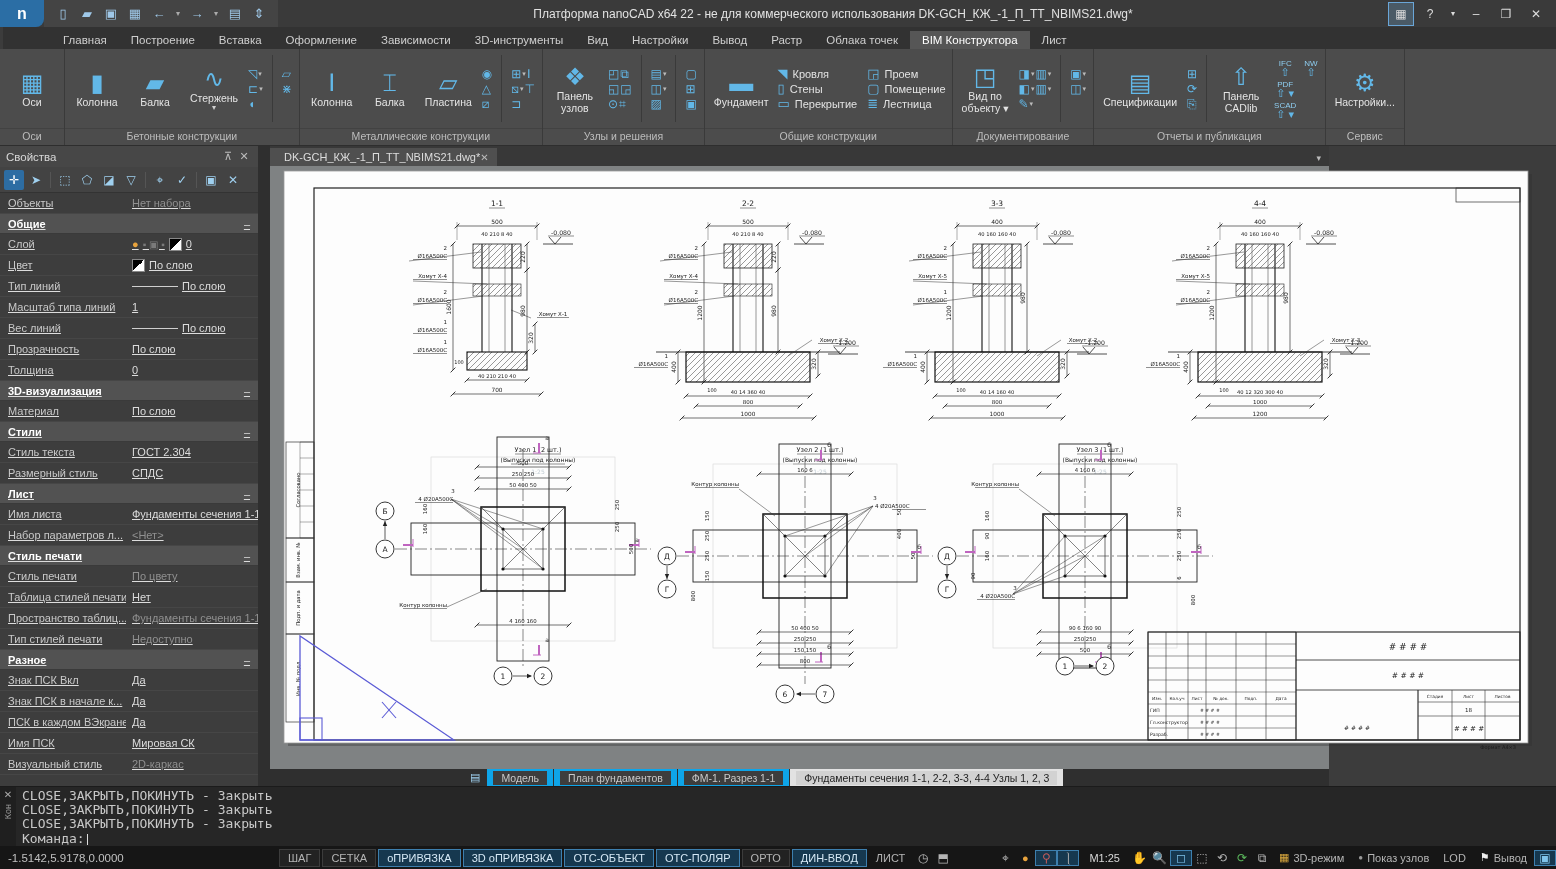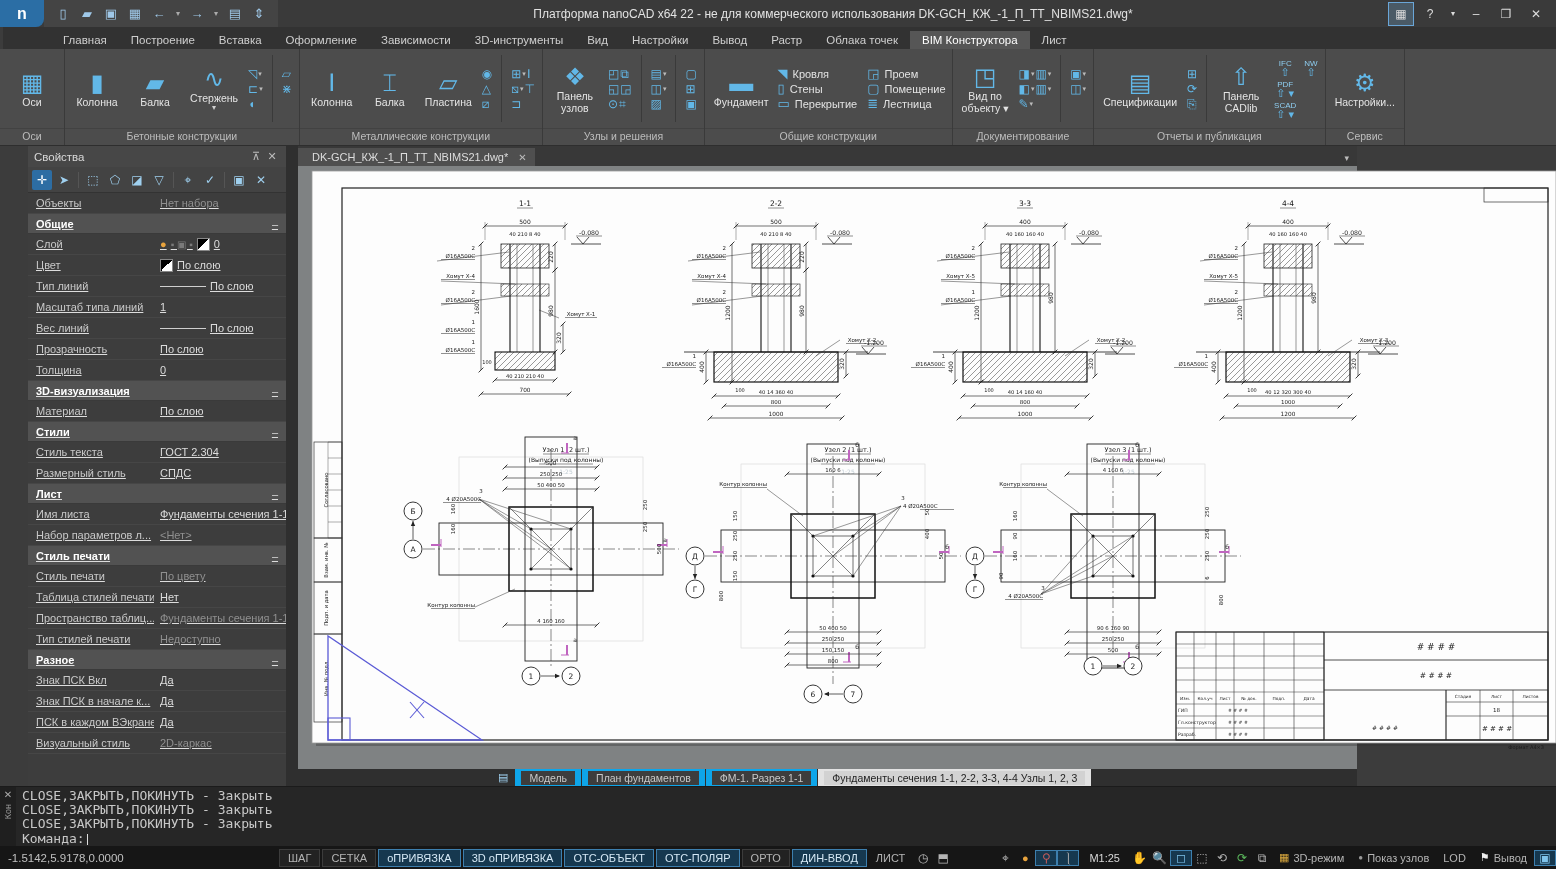--- a/index.html
+++ b/index.html
@@ -39,21 +39,21 @@
   .rsmalls{display:grid;grid-auto-flow:column;grid-template-rows:repeat(3,1fr);gap:1px 3px;align-items:center;}
   .rsm{display:flex;align-items:center;gap:1px;font-size:12px;color:#62b8e8;cursor:pointer;padding:0 1px;}
   .rsm .dd{font-size:7px;color:#bbb;}
   .rsep{width:1px;background:#3a3a3a;align-self:stretch;margin:4px 2px;}
   .rlist{display:grid;grid-template-rows:repeat(3,1fr);grid-auto-flow:column;gap:0 10px;}
   .rlitem{display:flex;align-items:center;gap:5px;font-size:11px;color:#e2e2e2;cursor:pointer;white-space:nowrap;}
   .rlitem .ric{color:#62b8e8;font-size:13px;}
   .chip{font-size:8px;color:#8ecdf0;border:1px solid transparent;text-align:center;line-height:9px;cursor:pointer;}
   .chip .ar{color:#62b8e8;font-size:11px;display:block;}
   
-  .main{position:absolute;left:0;top:146px;width:1329px;height:640px;display:flex;padding-left:28px;}
+  .main{position:absolute;left:0;top:146px;width:1329px;height:640px;display:flex;}
   
   .props{width:258px;background:#3d3d3d;display:flex;flex-direction:column;border-right:12px solid #2f2f2f;}
   .phead{height:21px;background:#474747;display:flex;align-items:center;padding:0 6px;font-size:11.5px;color:#d8d8d8;}
   .phead .sp{flex:1;}
   .pico{width:16px;text-align:center;color:#bbb;cursor:pointer;font-size:11px;}
   .ptool{height:25px;background:#434343;display:flex;align-items:center;gap:2px;padding:0 4px;border-bottom:1px solid #333;}
   .ptbtn{width:20px;height:20px;display:flex;align-items:center;justify-content:center;color:#9fd0ef;font-size:12px;cursor:pointer;}
   .ptbtn.on{background:#2d6da3;color:#fff;border-radius:2px;}
   .ptsep{width:1px;height:16px;background:#555;margin:0 2px;}
   .prow{height:20px;display:flex;align-items:center;border-bottom:1px solid #464646;font-size:11px;}
@@ -63,21 +63,21 @@
   .phdr{height:19px;display:flex;align-items:center;background:#525252;font-weight:bold;color:#fff;
         font-size:11px;padding-left:8px;border-bottom:1px solid #3a3a3a;}
   .phdr .sp{flex:1}.phdr .minus{padding-right:8px;font-weight:normal;color:#ddd;}
   .sw{width:11px;height:11px;background:linear-gradient(135deg,#000 50%,#fff 50%);border:1px solid #888;display:inline-block;}
   .lamp{color:#e8a33d;font-size:11px;}
   .dimglyph{color:#7a7a7a;font-size:10px;}
   .linemark{display:inline-block;width:46px;border-top:1px solid #cfcfcf;height:0;}
   
   .work{flex:1;display:flex;flex-direction:column;background:#808080;}
   .doctabs{height:20px;background:#383838;display:flex;align-items:flex-end;}
-  .dtab{background:#4f4f4f;color:#ddd;font-size:11px;padding:3px 8px 3px 14px;display:flex;gap:10px;align-items:center;cursor:pointer;}
+  .dtab{background:#4f4f4f;color:#ddd;font-size:11px;padding:3px 8px 3px 14px;display:flex;align-items:center;cursor:pointer;}
   .dtab .x{color:#bbb;font-size:10px;cursor:pointer;}
   .dt-sp{flex:1}
   .dt-dd{color:#bbb;font-size:9px;padding:0 8px 3px;cursor:pointer;}
   .canvas{flex:1;position:relative;background:#7f8283;}
   .canvas svg{position:absolute;left:0;top:0;}
   
   .ltabs{height:17px;background:#2f2f2f;display:flex;align-items:center;font-size:10.5px;padding-left:200px;gap:1px;}
   .lticon{color:#9fd0ef;font-size:11px;margin-right:6px;cursor:pointer;}
   .ltab{background:#3d3d3d;color:#c8c8c8;padding:1px 8px;border:6px solid #0ea5e9;cursor:pointer;white-space:nowrap;}
   .ltab.active{background:#d2d2d2;color:#1e1e1e;border-color:#e2e2e2;}
@@ -554,20 +554,24 @@
             <div class="pl">Знак ПСК Вкл</div>
             <div class="pv">Да</div>
           </div>
           <div class="prow">
             <div class="pl">Знак ПСК в начале к...</div>
             <div class="pv">Да</div>
           </div>
           <div class="prow">
             <div class="pl">ПСК в каждом ВЭкране</div>
             <div class="pv">Да</div>
+          </div>
+          <div class="prow">
+            <div class="pl">Имя ПСК</div>
+            <div class="pv">Мировая СК</div>
           </div>
           <div class="prow">
             <div class="pl">Визуальный стиль</div>
             <div class="pv muted">2D-каркас</div>
           </div>
         </div>
     </div>
     <div class="work">
       <div class="doctabs">
         <div class="dtab">

